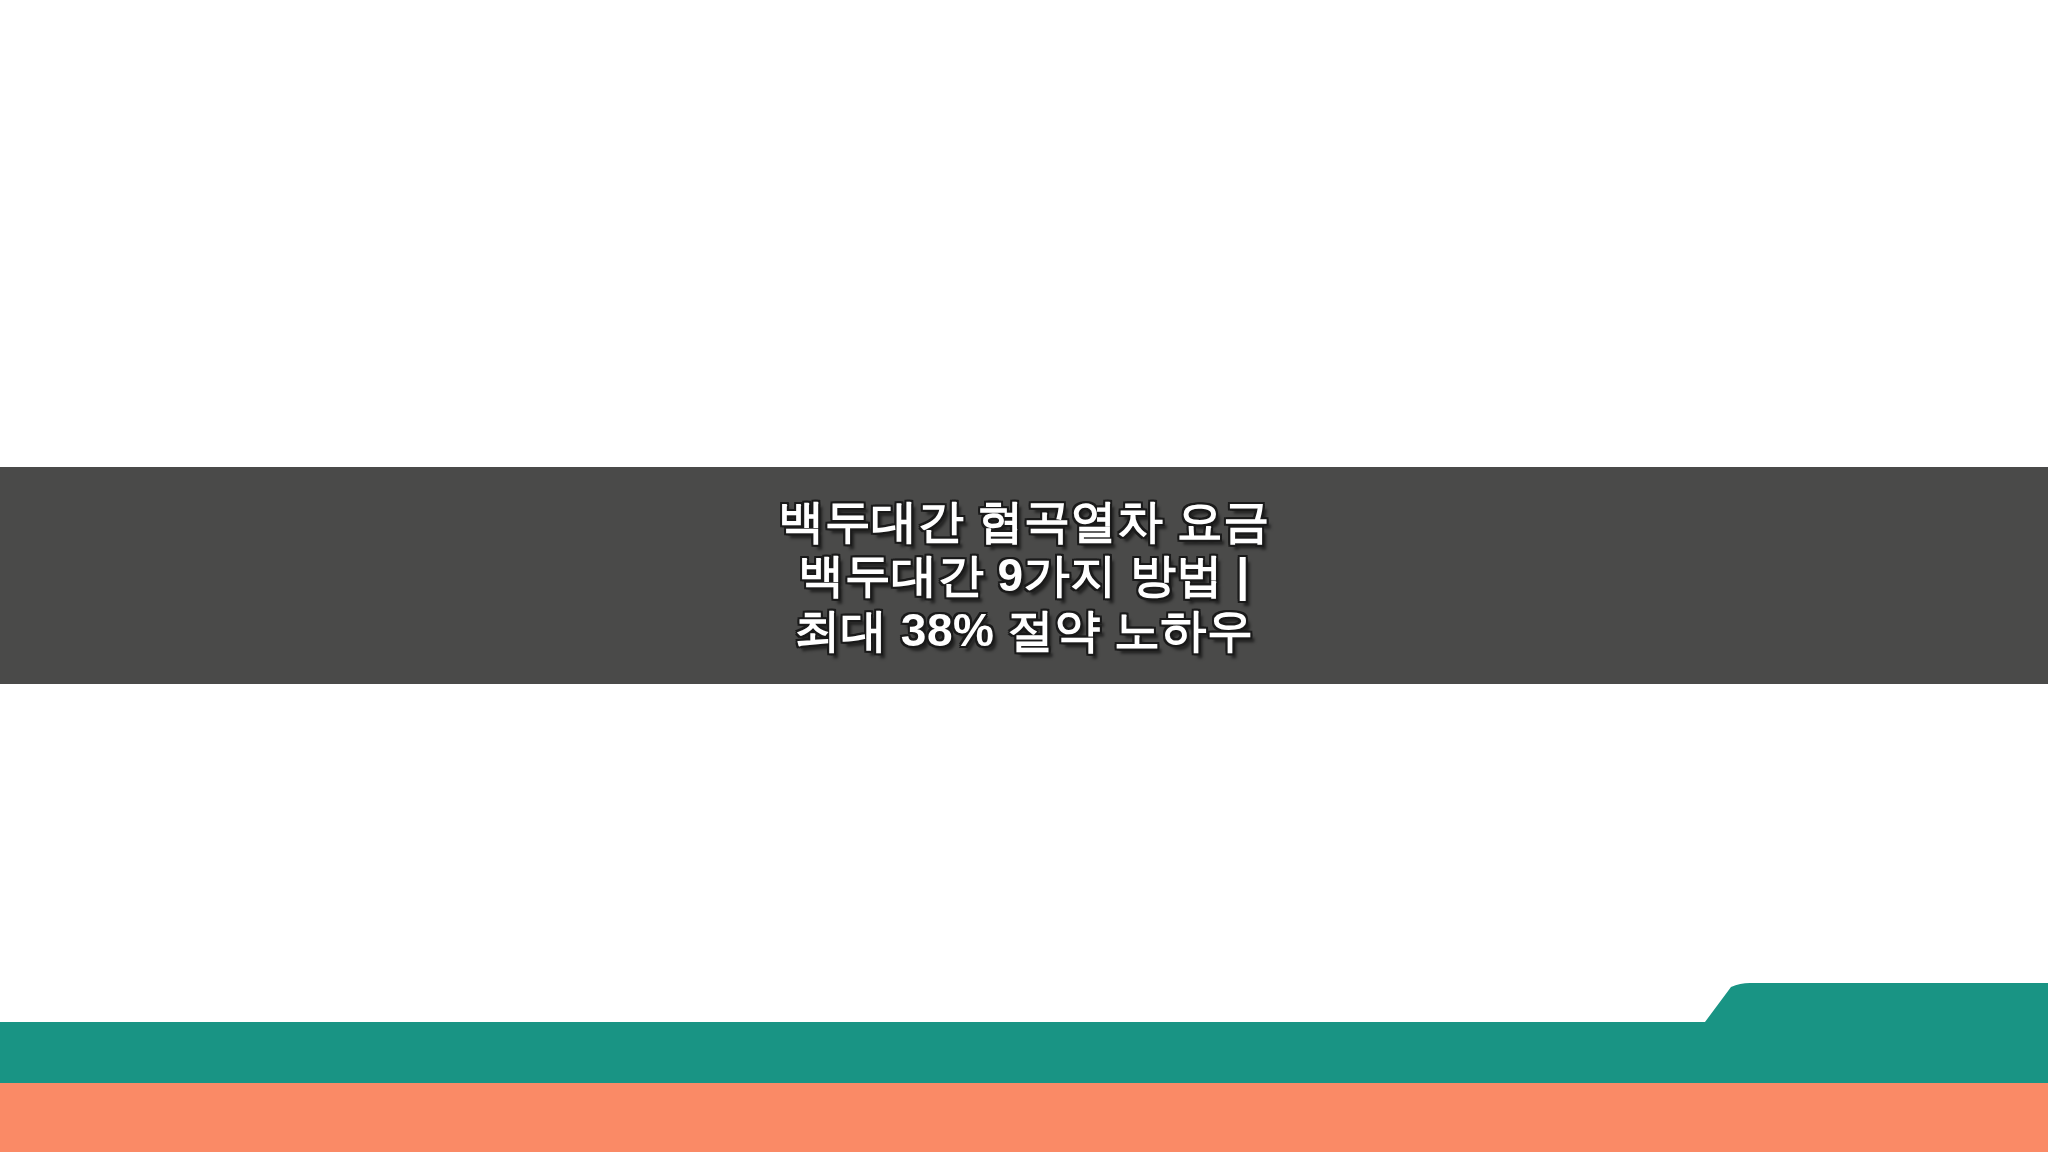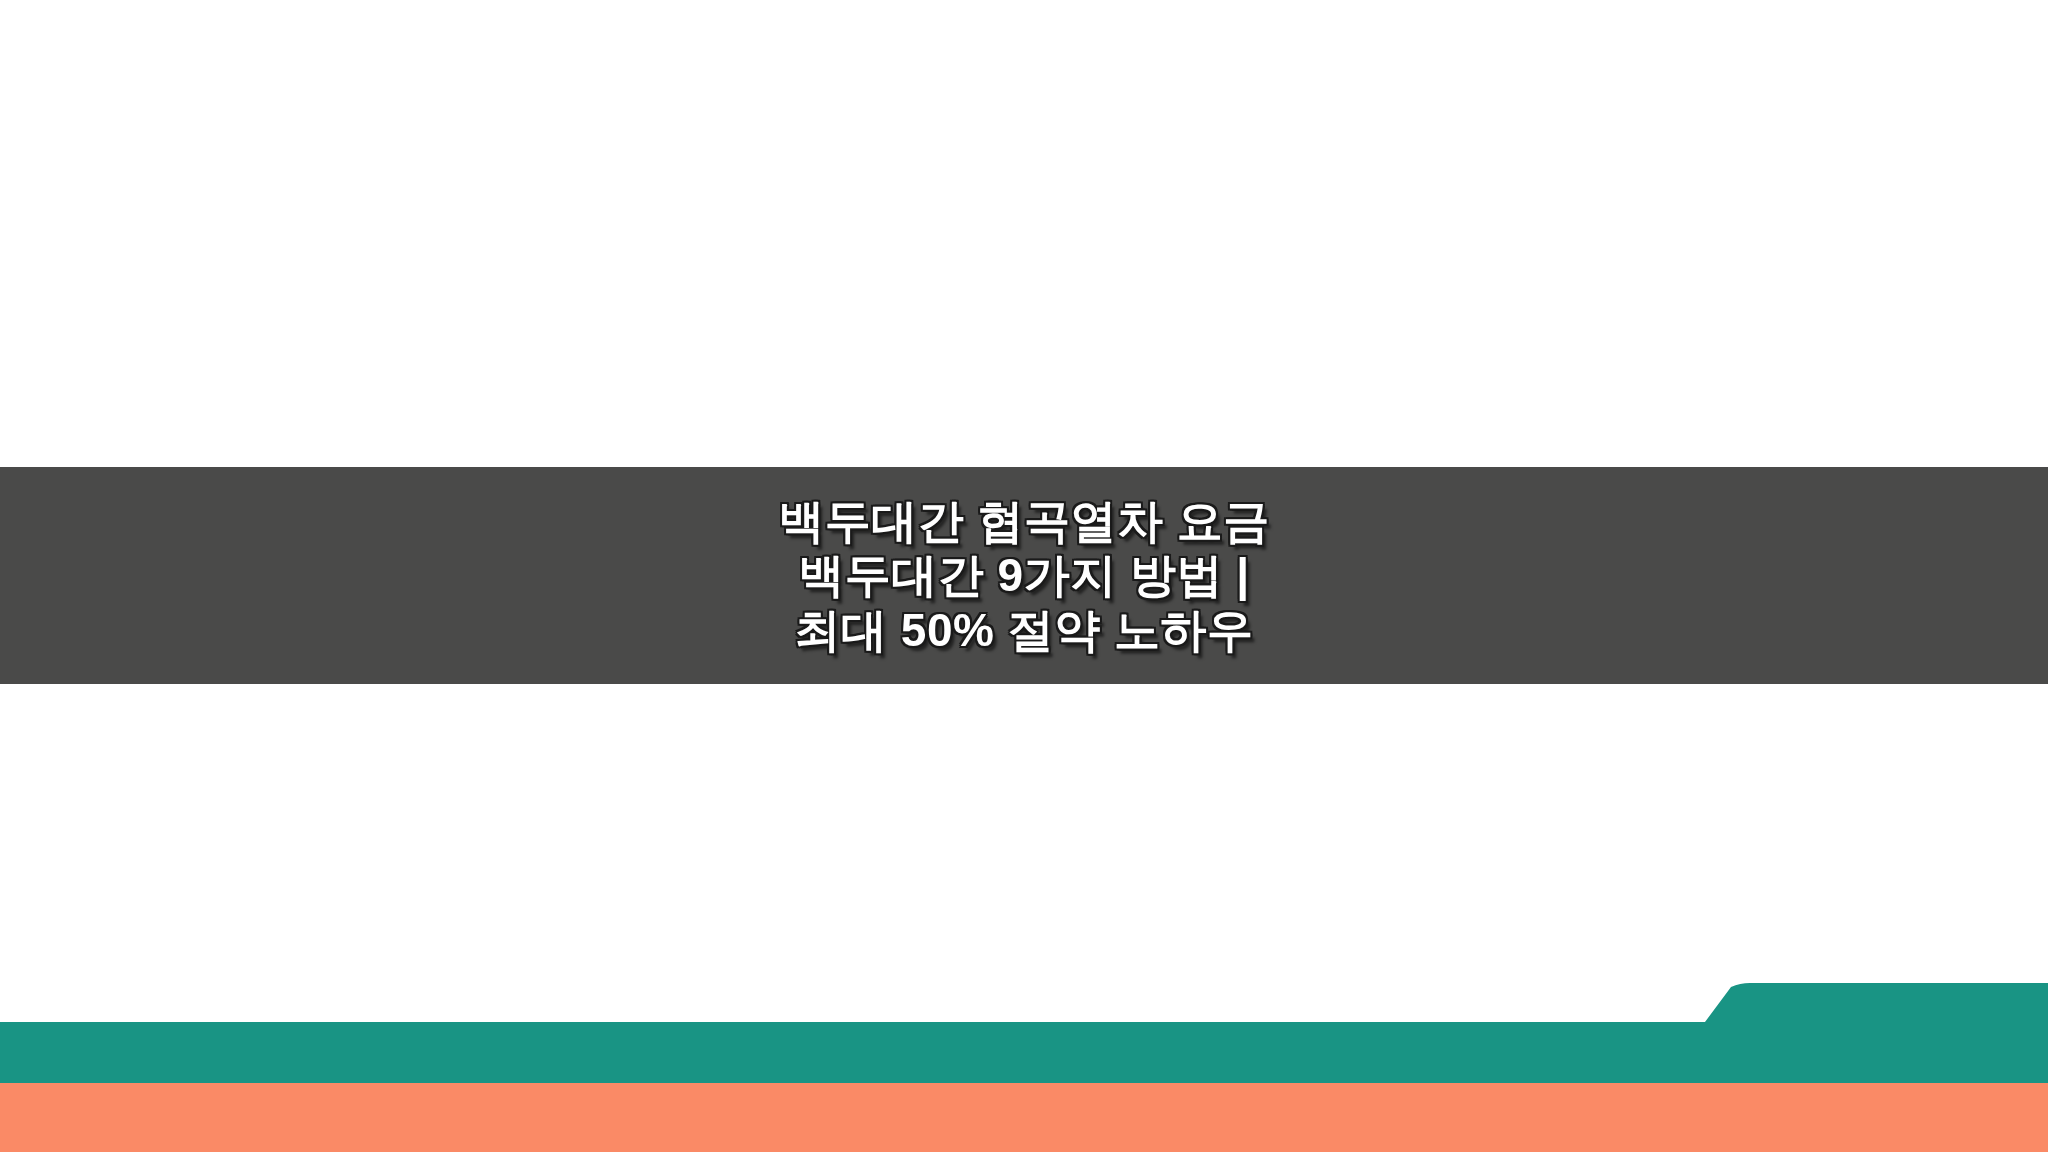--- a/index.html
+++ b/index.html
@@ -96,21 +96,21 @@
 </style>
 </head>
 <body>
 
 <div id="thumbnail-canvas">
 
   <div id="title-band">
     <div id="title-block">
       <span class="title-line">백두대간 협곡열차 요금</span>
       <span class="title-line">백두대간 9가지 방법 |</span>
-      <span class="title-line">최대 50% 절약 노하우</span>
+      <span class="title-line">최대 38% 절약 노하우</span>
     </div>
   </div>
 
   <div id="bottom-bands">
 
     <div id="orange-band"></div>
 
     <div id="teal-band">
       <svg viewBox="0 0 2048 100" preserveAspectRatio="none">
         <path d="M 0,39 L 1705,39 L 1731,4 Q 1740,0 1750,0 L 2048,0 L 2048,100 L 0,100 Z" fill="#199484"></path>

